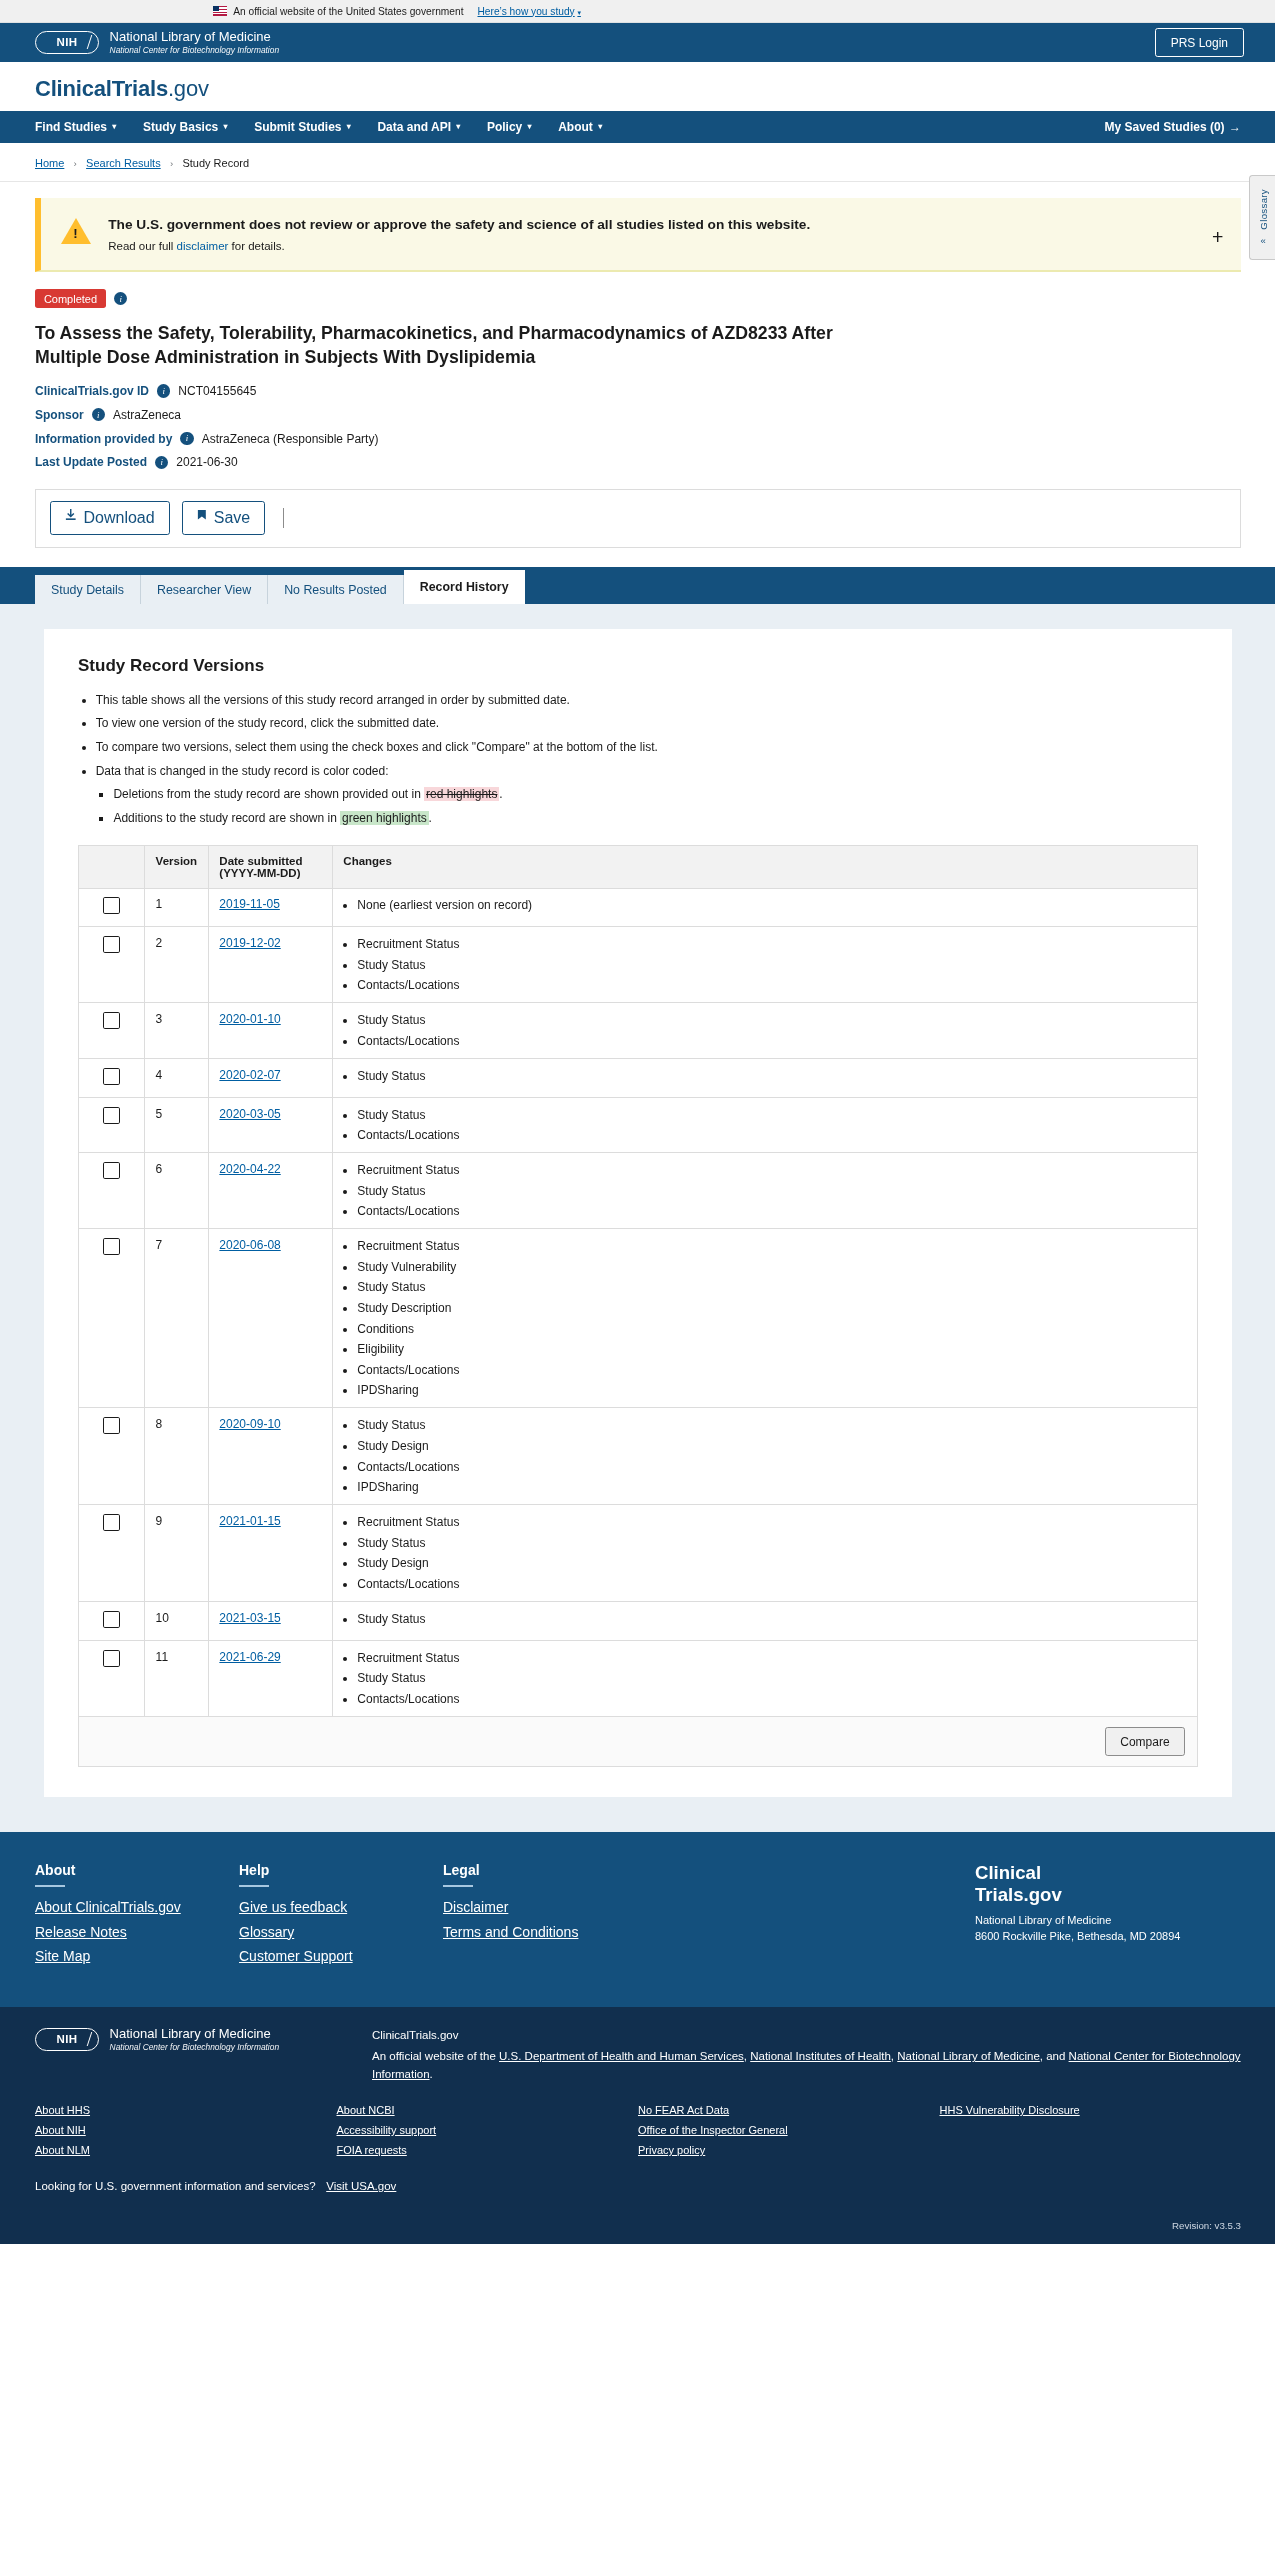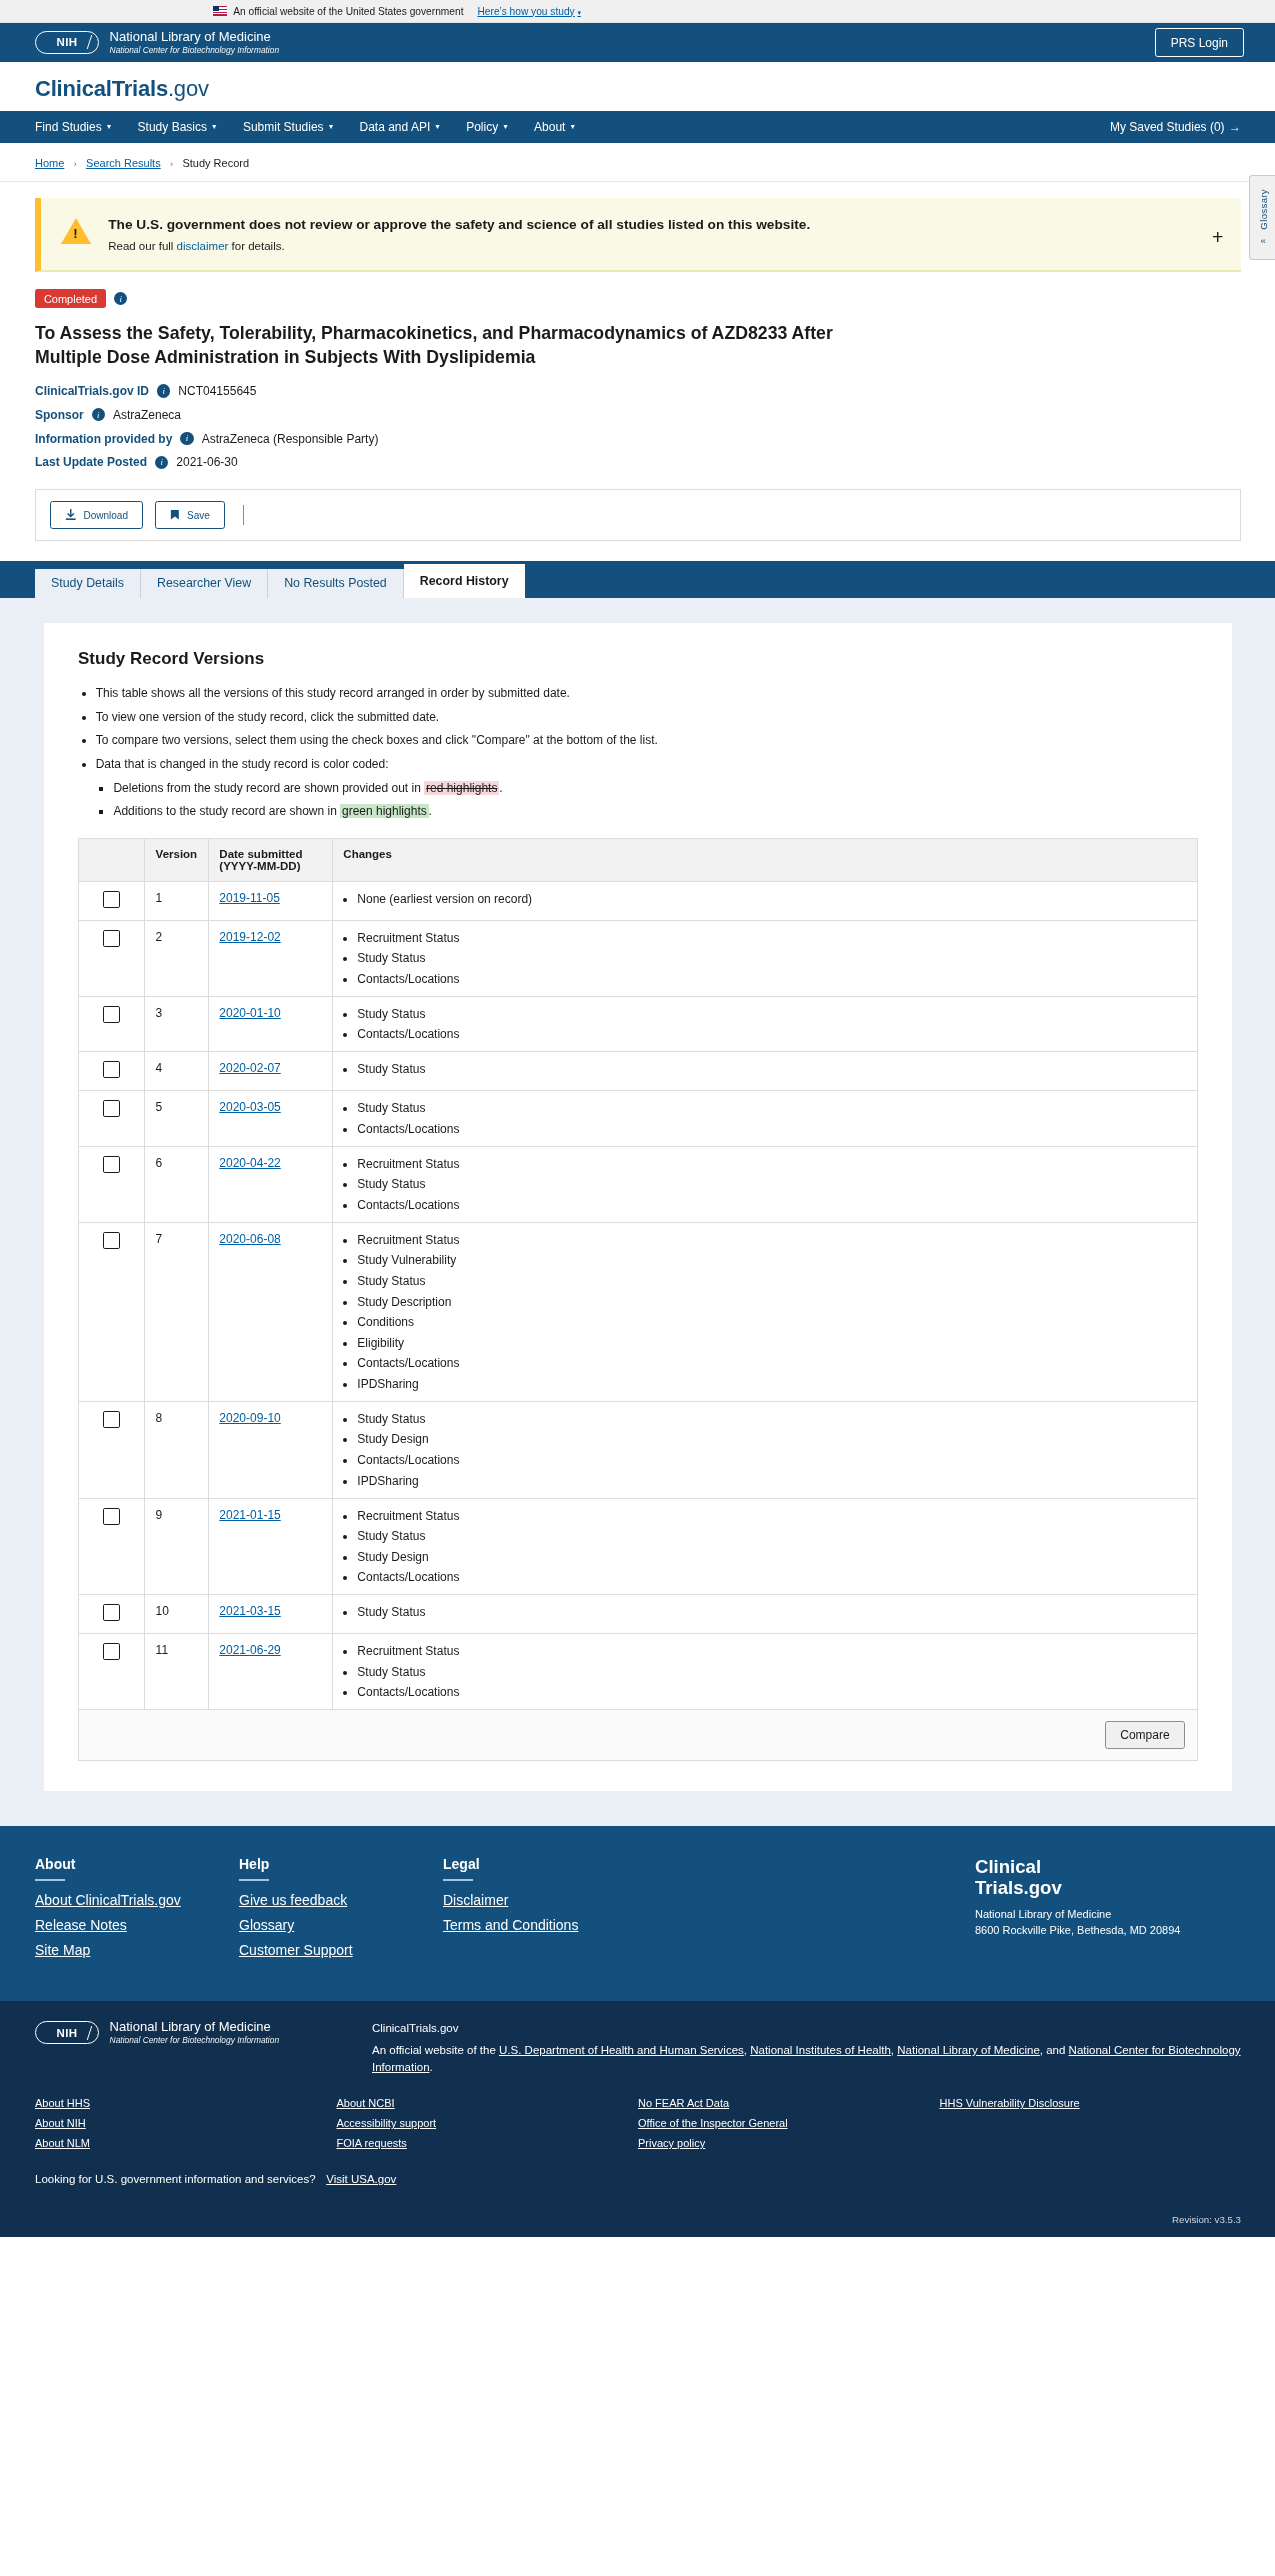--- a/index.html
+++ b/index.html
@@ -92,20 +92,21 @@
   }
   .brand .gov { font-weight: normal; }
 
   .mainnav {
     background: #14507d;
     height: 30px;
     display: flex;
     align-items: center;
     padding: 16px 35px;
     justify-content: space-between;
+    font-weight: bold;
   }
   .mainnav ul { list-style: none; display: flex; margin: 0; padding: 0; }
   .mainnav li {
     color: #fff; font-size: 12px; margin-right: 26.6px; cursor: pointer;
     display: flex; align-items: center;
   }
   .mainnav li .chev { font-size: 8px; margin-left: 5.3px; }
   .saved { color: #fff; font-size: 12px; cursor: pointer; }
   .saved .arrow { margin-left: 4.4px; }
 
@@ -204,25 +205,25 @@
   .actions {
     margin: 19.5px 0 0 0;
     border: 0.9px solid #dcdcdc;
     padding: 11.5px 14px;
     display: flex; align-items: center;
   }
   .btn-outline {
     border: 1.3px solid #14507d;
     color: #14507d;
     background: #fff;
-    font-size: 10px;
+    font-size: 16px;
     padding: 7px 14px;
     border-radius: 2.7px;
     cursor: pointer;
-    display: inline-flex; align-items: flex-end;
+    display: inline-flex; align-items: flex-start;
     font-family: inherit;
     margin-right: 12.4px;
   }
   .btn-outline .ic { margin-right: 7px; display: inline-flex; }
   .caret-divider { width: 0.9px; height: 19.5px; background: #8c8c8c; margin-left: 5.3px; }
 
   
   .tabbar {
     margin-top: 19.5px;
     background: #14507d;

